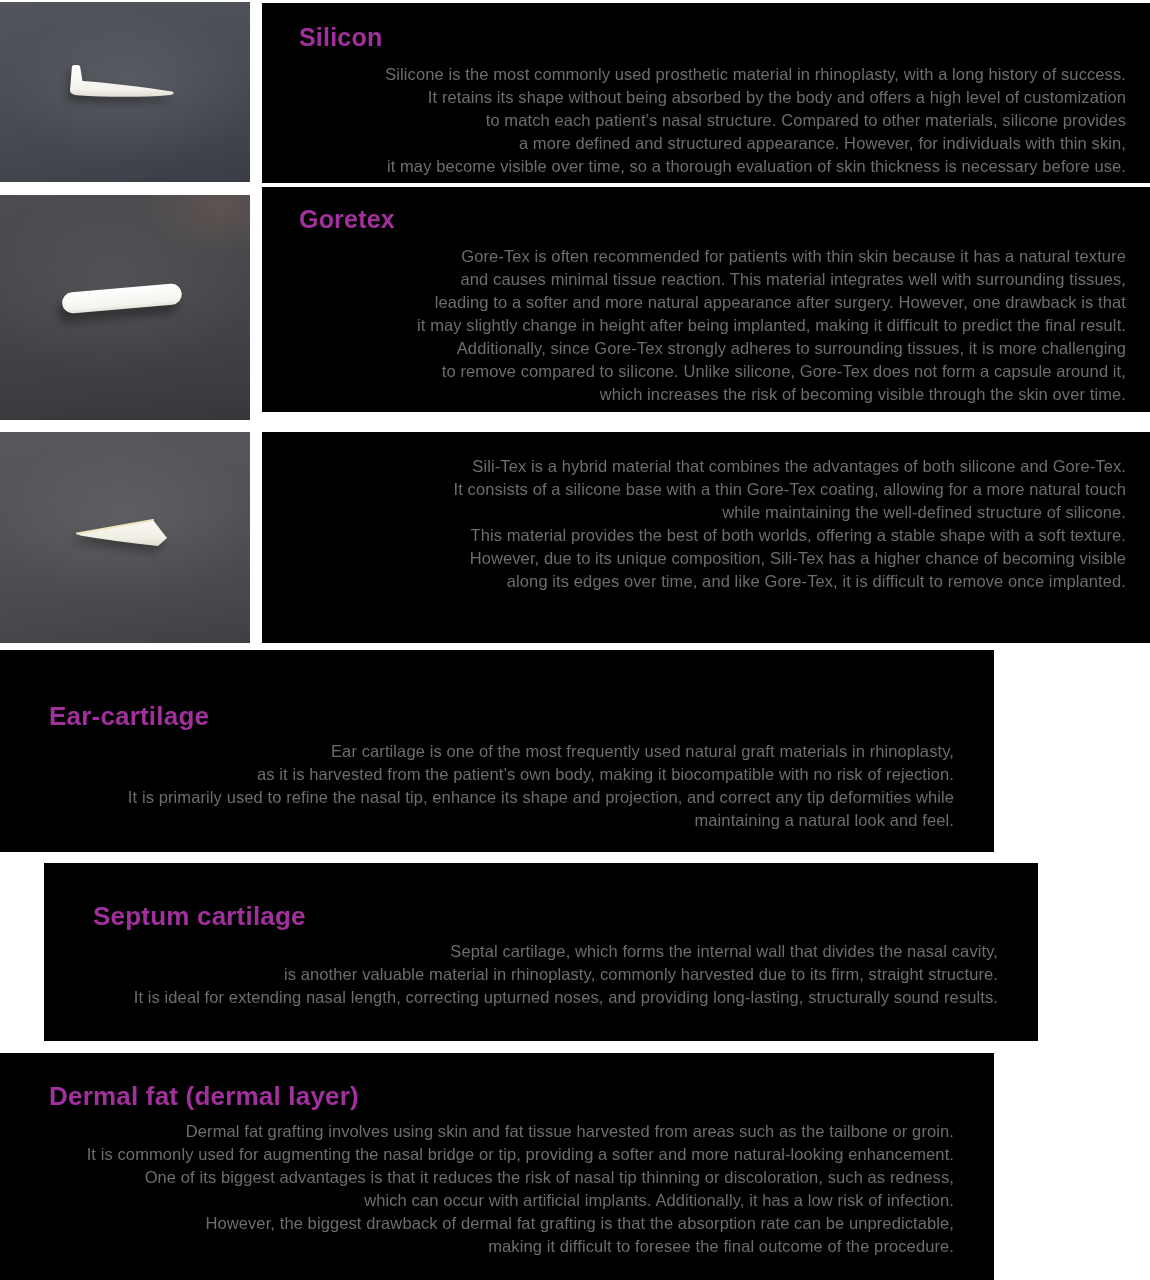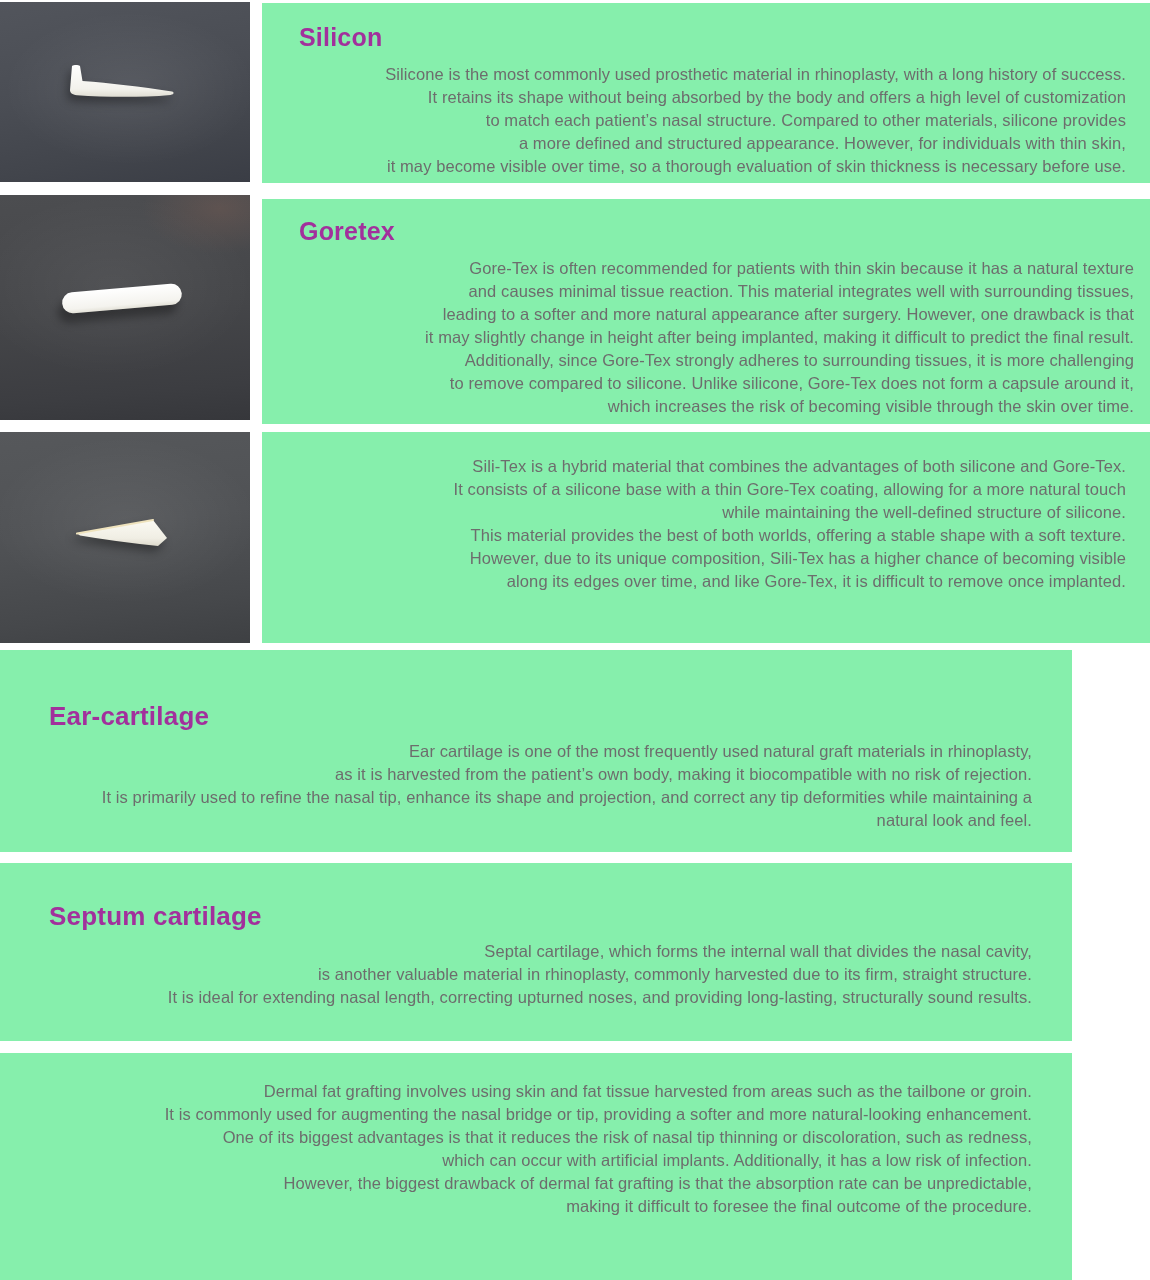--- a/index.html
+++ b/index.html
@@ -8,45 +8,45 @@
     width:1150px; height:1280px;
     position:relative;
     font-family:"Liberation Sans", sans-serif;
     overflow:hidden;
   }
   .photo {
     position:absolute; left:0; width:250px; overflow:hidden;
   }
   .photo-inner { width:100%; height:100%; position:relative; }
   .panel {
-    position:absolute; background:#86efac;
+    position:absolute; background:#000000;
   }
   .panel-3col { left:262px; width:888px; }
-  .panel-full { left:0; width:1072px; }
+  .panel-full { left:0; width:994px; }
   h2.sec-heading {
     font-weight:bold;
     color:#a2309c;
     letter-spacing:0.2px;
   }
   .top-row h2.sec-heading { font-size:25px; line-height:30px; margin-bottom:11px; }
   .bottom-row h2.sec-heading { font-size:26px; line-height:32px; margin-bottom:8px; }
   .sec-body {
     font-size:16.5px;
     line-height:23px;
     color:#6d6d6d;
     white-space:pre-line;
     letter-spacing:0.1px;
     text-align:right;
   }
   
   .row-silicon  { top:3px;    height:180px; padding:19px 24px 0 37px; }
-  .row-goretex  { top:199px;  height:225px; padding:17px 16px 0 37px; }
+  .row-goretex  { top:187px;  height:225px; padding:17px 24px 0 37px; }
   .row-silitex  { top:432px;  height:211px; padding:23px 24px 0 37px; }
   .row-ear      { top:650px;  height:202px; padding:50px 40px 0 49px; }
-  .row-septum   { top:863px;  height:178px; padding:37px 40px 0 49px; }
+  .row-septum   { top:863px;  height:178px; padding:37px 40px 0 49px;margin-left:44px; }
   .row-dermal   { top:1053px; height:227px; padding:27px 40px 0 49px; }
 
   .photo-silicon { top:2px;   height:180px;
     background:
       radial-gradient(ellipse 180px 110px at 52% 48%, rgba(255,255,255,0.08), rgba(255,255,255,0) 70%),
       linear-gradient(168deg, #52555c 0%, #4a4d54 45%, #42454c 75%, #3a3d45 100%);
   }
   .photo-goretex { top:195px; height:225px;
     background:
       radial-gradient(ellipse 120px 70px at 88% 6%, rgba(140,100,85,0.30), rgba(140,100,85,0) 65%),
@@ -145,19 +145,20 @@
 </div>
 
 <div class="panel panel-full bottom-row row-septum">
   <h2 class="sec-heading">Septum cartilage</h2>
   <div class="sec-body">Septal cartilage, which forms the internal wall that divides the nasal cavity,
 is another valuable material in rhinoplasty, commonly harvested due to its firm, straight structure.
 It is ideal for extending nasal length, correcting upturned noses,  and providing long-lasting, structurally sound results.</div>
 </div>
 
 <div class="panel panel-full bottom-row row-dermal">
+  <h2 class="sec-heading">Dermal fat (dermal layer)</h2>
   <div class="sec-body">Dermal fat grafting involves using skin and fat tissue harvested from areas such as the tailbone or groin.
 It is commonly used for augmenting the nasal bridge or tip, providing a softer and more natural-looking enhancement.
 One of its biggest advantages is that it reduces the risk of nasal tip thinning or discoloration, such as redness,
 which can occur with artificial implants. Additionally, it has a low risk of infection.
 However, the biggest drawback of dermal fat grafting is that the absorption rate can be unpredictable,
 making it difficult to foresee the final outcome of the procedure.</div>
 </div>
 
 </body></html>

